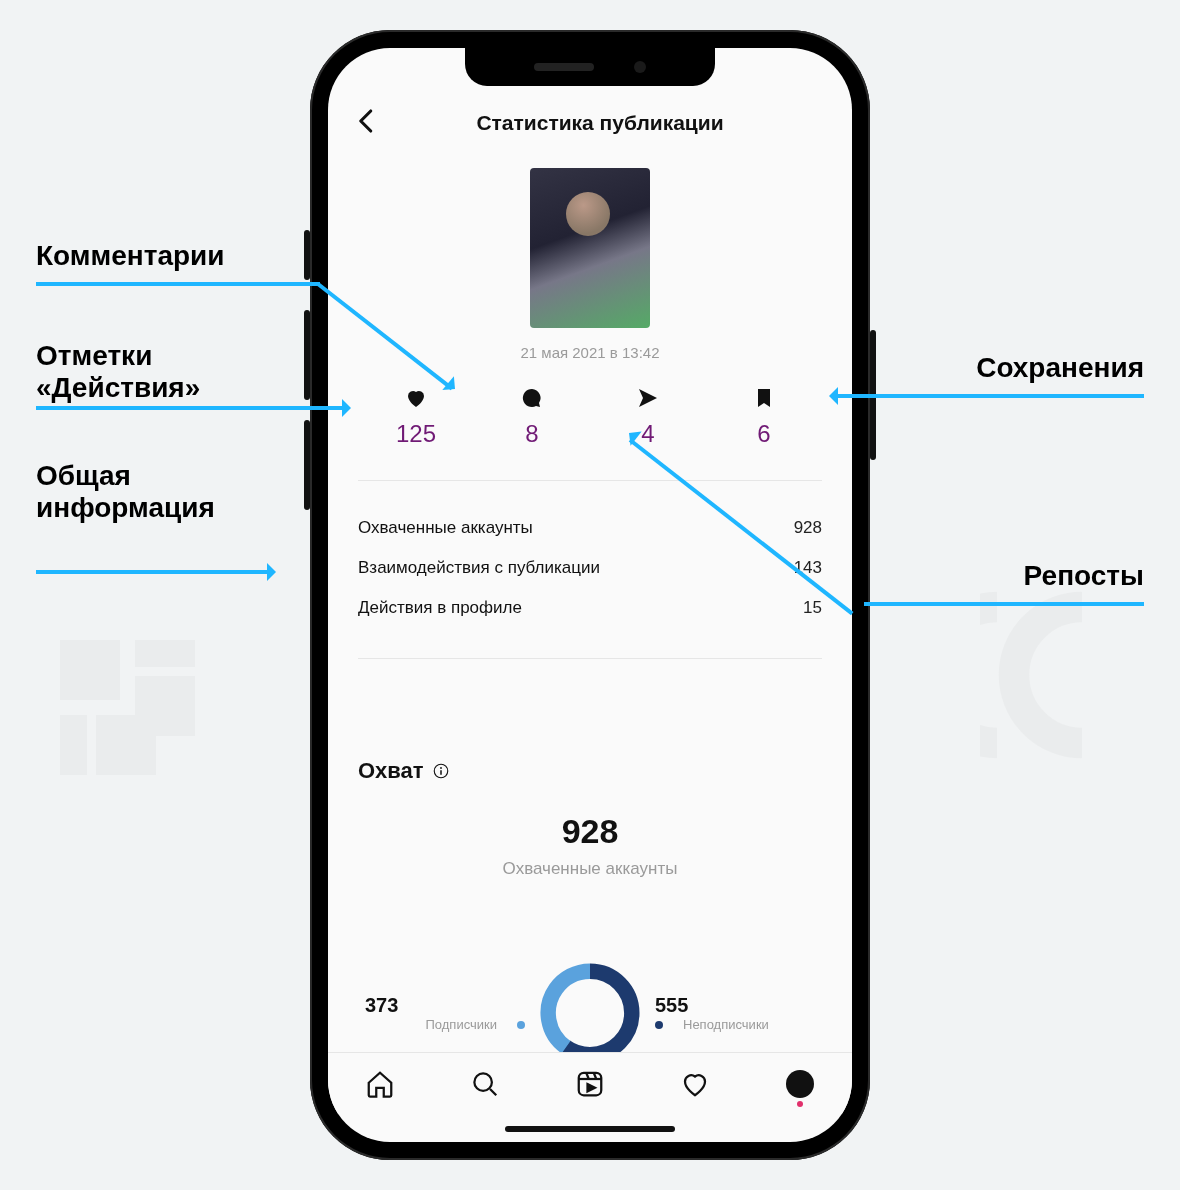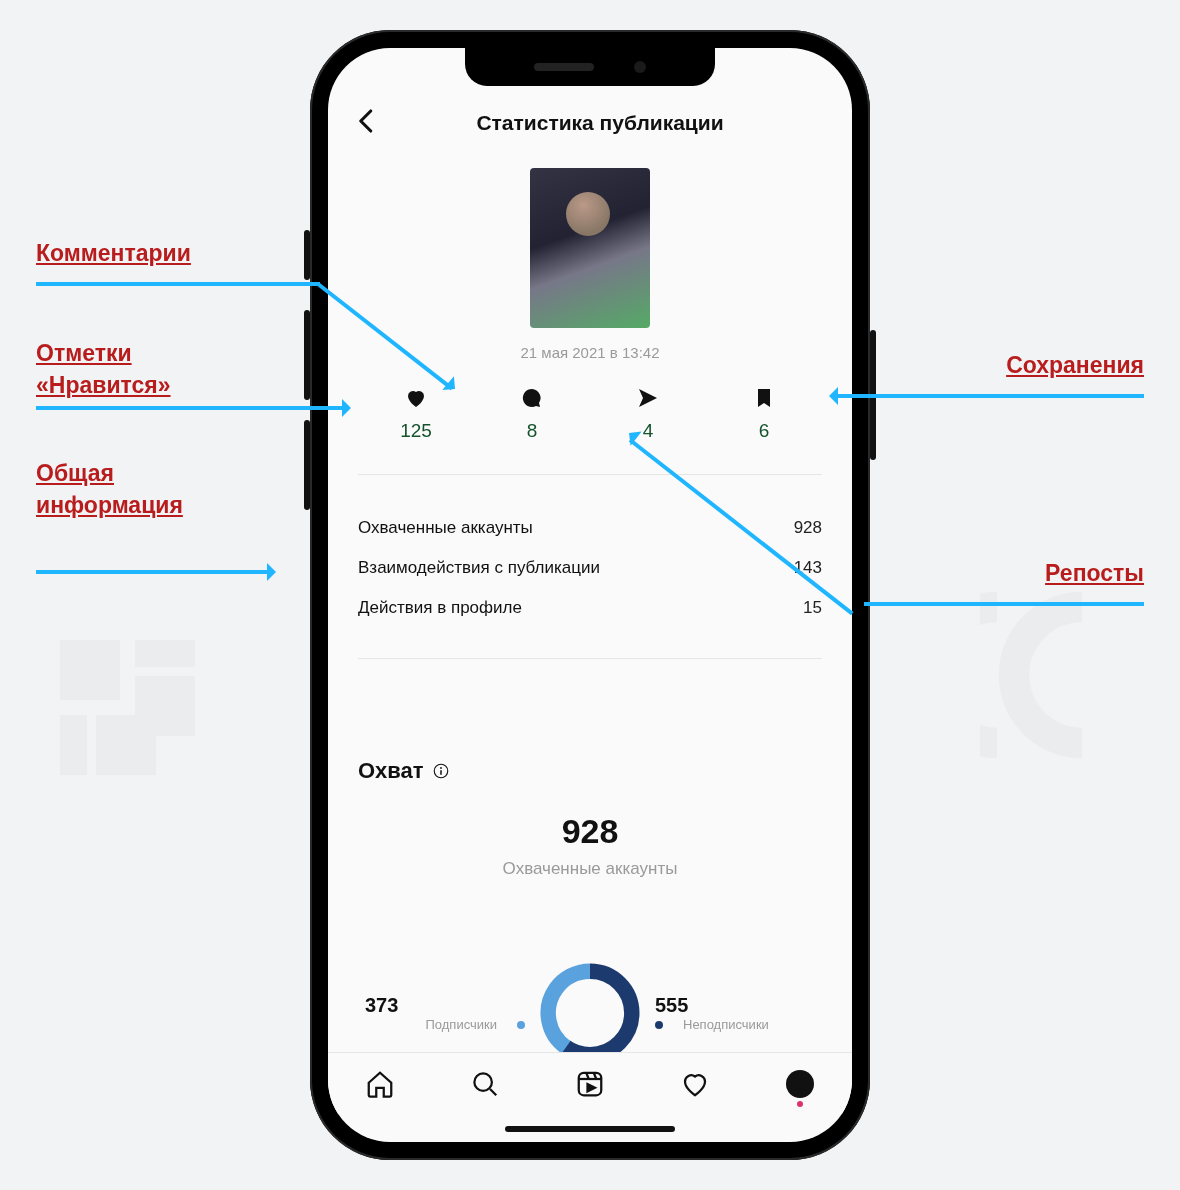--- a/index.html
+++ b/index.html
@@ -89,21 +89,21 @@
 
   
   .stats-row {
     position:absolute; top:338px; left:30px; right:30px;
     display:flex; justify-content:space-around;
     padding-bottom:32px;
     border-bottom:1px solid #e6e6e6;
   }
   .stat { display:flex; flex-direction:column; align-items:center; gap:10px; width:70px; }
   .stat svg { width:24px; height:24px; }
-  .stat-val { font-size:19px; color:#14532d; }
+  .stat-val { font-size:24px; color:#701a75; }
 
   
   .ov {
     position:absolute; top:460px; left:30px; right:30px;
     border-bottom:1px solid #e6e6e6;
     padding-bottom:30px;
   }
   .sec-title { font-size:22px; font-weight:600; color:#111; display:flex; align-items:center; gap:8px; margin-bottom:24px;}
   .info-ic { width:18px; height:18px; }
   .row { display:flex; justify-content:space-between; font-size:17px; color:#222; padding:10px 0; }
@@ -135,21 +135,21 @@
     display:flex; align-items:center; justify-content:space-around;
     border-top:1px solid #e6e6e6;
     background:#fafafa;
   }
   .tab { width:34px; height:34px; display:flex; align-items:center; justify-content:center; cursor:pointer; position:relative;}
   .notif-dot { width:6px; height:6px; border-radius:50%; background:#e1306c; position:absolute; bottom:-6px; left:50%; transform:translateX(-50%);}
 
   
   .ann {
     position:absolute;
-    font-size:23px; font-weight:600; color:#b91c1c;text-decoration:underline;
+    font-size:28px; font-weight:600; color:#000000;
   }
   .ann-line-h {
     position:absolute; height:4px; background:#1fb6ff;
   }
   .ann-line-d {
     position:absolute; background:#1fb6ff; transform-origin: left center; height:4px;
   }
   .arrow-r::after, .arrow-l::after {
     content:""; position:absolute; top:-7px;
     border:9px solid transparent;
@@ -305,21 +305,21 @@
         <div class="notif-dot"></div>
       </div>
     </div>
 
     <div class="home-bar"></div>
   </div>
 </div>
 
 <div class="ann" style="left:36px; top:240px;">Комментарии</div>
 <div class="ann" style="left:36px; top:340px;">Отметки</div>
-<div class="ann" style="left:36px; top:372px;">«Нравится»</div>
+<div class="ann" style="left:36px; top:372px;">«Действия»</div>
 <div class="ann" style="left:36px; top:460px;">Общая</div>
 <div class="ann" style="left:36px; top:492px;">информация</div>
 
 <div class="ann" style="right:36px; top:352px;">Сохранения</div>
 <div class="ann" style="right:36px; top:560px;">Репосты</div>
 
 <div class="ann-line-h" style="left:36px; top:282px; width:284px;"></div>
 <div class="ann-line-d" style="left:318px; top:282px; width:170px; transform:rotate(38deg);"></div>
 <div class="arrow-tip" style="left:446px; top:380px; border-top-color:#1fb6ff; transform:rotate(-50deg);"></div>
 

